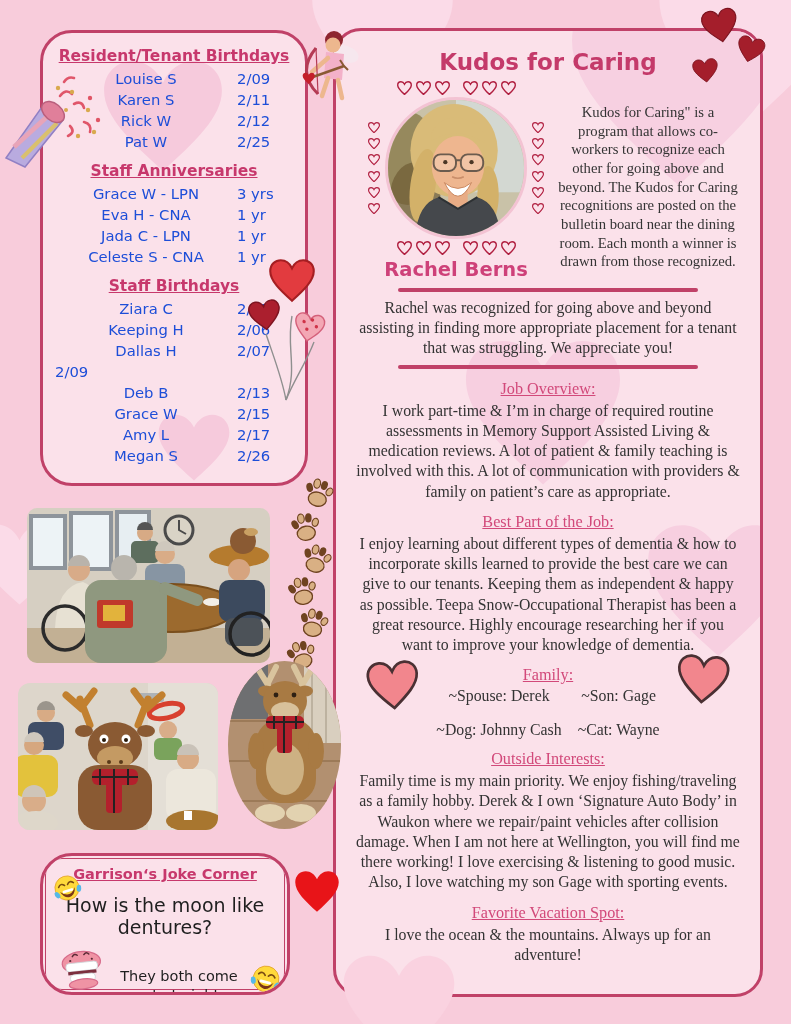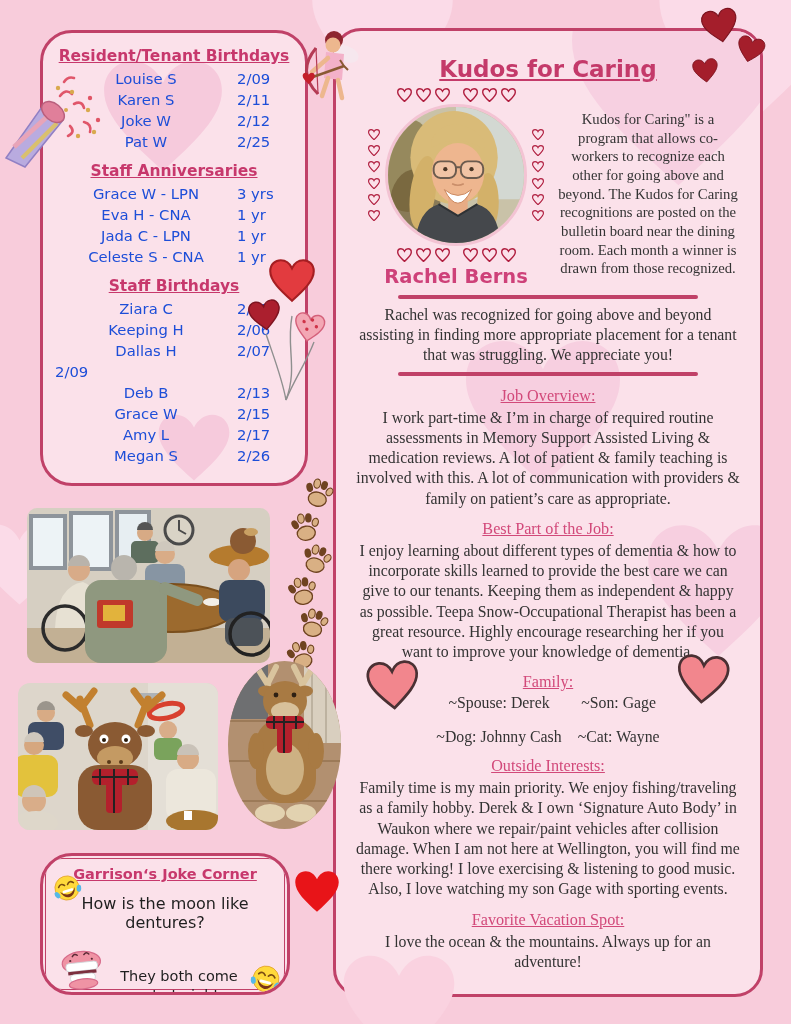--- a/index.html
+++ b/index.html
@@ -20,27 +20,27 @@
   .ltitle{margin:6px 0 3px;text-align:center;font-size:15.5px;font-weight:bold;color:#c7386c;
           text-decoration:underline;font-family:"DejaVu Sans",sans-serif;}
   .lrow{display:grid;grid-template-columns:1fr 56px;line-height:21px;font-size:14.8px;color:#1d4ed8;}
   .lname{text-align:center;}
   .lval{text-align:left;}
   
   .joke-box{left:40px;top:853px;width:250px;height:142px;border-radius:32px;border-width:3px;}
   .joke-inner{position:absolute;inset:2px;border:1.5px solid #c04168;border-radius:17px;z-index:1;}
   .joke-title{margin:10px 0 0;text-align:center;font-size:14.5px;font-weight:bold;color:#c7386c;
               text-decoration:underline;}
-  .joke-q{margin:12px 4px 0;text-align:center;font-size:16px;color:#1f1f1f;}
+  .joke-q{margin:12px 4px 0;text-align:center;font-size:19px;color:#1f1f1f;}
   .joke-a{position:absolute;left:72px;top:86px;width:128px;text-align:center;font-size:14.5px;
           color:#1f1f1f;line-height:1.35;}
   
   .kudos-box{left:333px;top:28px;width:430px;height:969px;border-radius:28px;}
   .kudos-box .boxcontent{padding:6px 20px 6px;text-align:center;}
-  .ktitle{margin:19px 0 0;font-size:23px;font-weight:bold;color:#c43a6a;text-decoration:underline;
+  .ktitle{margin:12px 0 0;font-size:23px;font-weight:bold;color:#c43a6a;
           font-family:"DejaVu Sans",sans-serif;}
   .media-row{display:flex;margin-top:4px;align-items:flex-start;}
   .frame-block{width:200px;flex:0 0 auto;}
   .garland{display:flex;justify-content:center;gap:4px;margin:2px 0;}
   .garland .gh{width:15px;}
   .garland .gh:nth-child(3){margin-right:9px;}
   .gh path{fill:none;stroke:#b01e3f;stroke-width:3;stroke-linecap:round;}
   .mid{display:flex;align-items:center;justify-content:center;gap:5px;}
   .hcol{display:flex;flex-direction:column;gap:5px;}
   .hcol .gh{width:12px;}
@@ -99,21 +99,21 @@
 
       <div class="lrow">
             <span class="lname">Louise S</span>
             <span class="lval">2/09</span>
           </div>
           <div class="lrow">
             <span class="lname">Karen S</span>
             <span class="lval">2/11</span>
           </div>
           <div class="lrow">
-            <span class="lname">Joke W</span>
+            <span class="lname">Rick W</span>
             <span class="lval">2/12</span>
           </div>
           <div class="lrow">
             <span class="lname">Pat W</span>
             <span class="lval">2/25</span>
           </div>
         </div>
       <h2 class="ltitle" style="margin-top:10px;">Staff Anniversaries</h2>
       <div>
 

